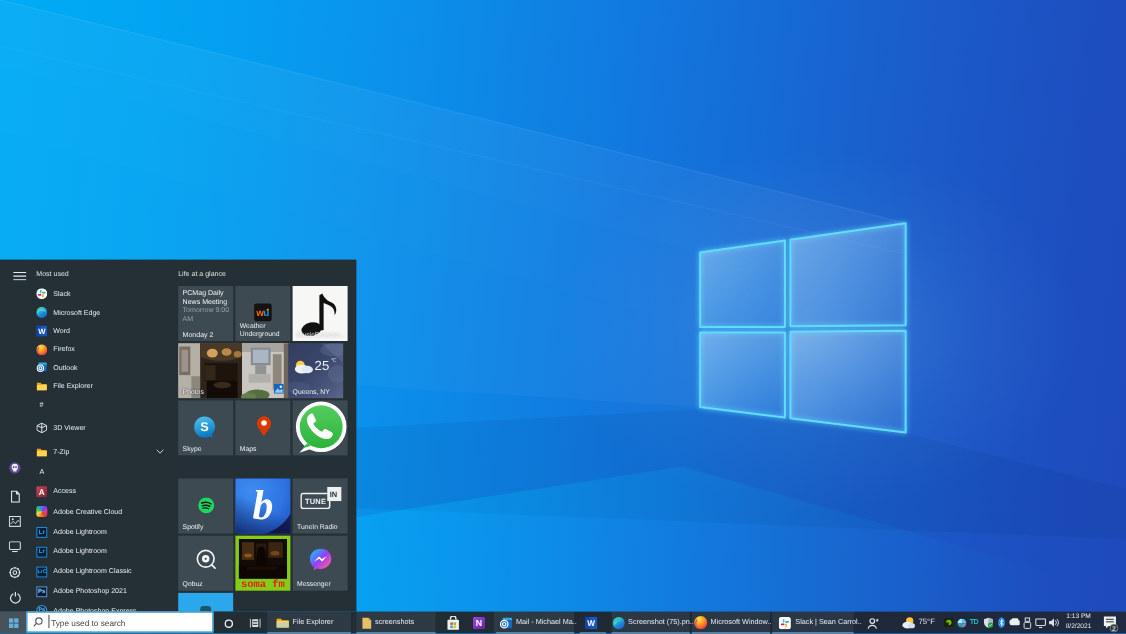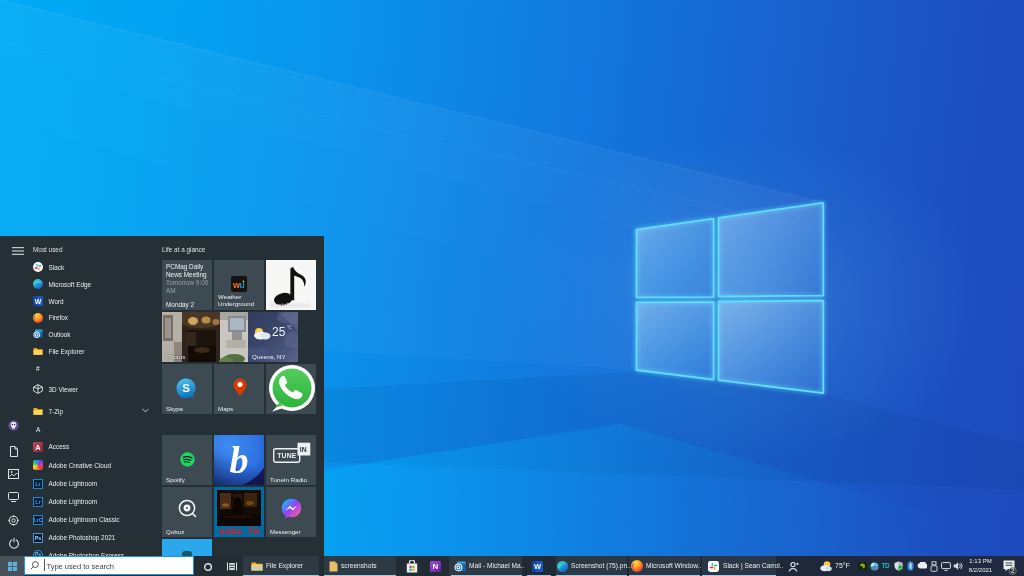--- a/index.html
+++ b/index.html
@@ -244,21 +244,21 @@
     <ellipse cx="64" cy="49" rx="7" ry="4" fill="#647f48"></ellipse>
     <rect x="86" y="10" width="8" height="32" fill="#8d867c"></rect>
   </svg>
   <div class="tlabel" style="text-shadow:0 0 2px #000;">Photos</div>
   <svg class="abs" style="left:87px;top:37px" width="9" height="9" viewBox="0 0 9 9">
     <rect width="9" height="9" rx="1" fill="#1565c0"></rect>
     <path d="M1,7 L3.5,4 L5.5,6 L7,4.5 L8,5.5 V8 H1 Z" fill="#90caf9"></path>
     <circle cx="6.3" cy="2.6" r="1.1" fill="#e3f2fd"></circle>
   </svg>
 </div>
-<div class="tile" style="left:248px;top:312px;background:linear-gradient(135deg,#323d5e 0%,#39456a 45%,#4d587e 80%,#5d678c 100%);text-decoration:underline;">
+<div class="tile" style="left:262px;top:312px;background:linear-gradient(135deg,#323d5e 0%,#39456a 45%,#4d587e 80%,#5d678c 100%);text-decoration:underline;">
   <svg class="abs" style="left:0;top:0" width="50" height="50" viewBox="0 0 50 50">
     <ellipse cx="42" cy="6" rx="13" ry="6" fill="#5d6c94" opacity="0.45"></ellipse>
     <ellipse cx="8" cy="40" rx="12" ry="5" fill="#53618a" opacity="0.4"></ellipse>
     <ellipse cx="45" cy="28" rx="9" ry="8" fill="#66739b" opacity="0.35"></ellipse>
     <path d="M30,0 L50,0 L50,18 Z" fill="#8a93b5" opacity="0.25"></path>
   </svg>
   <svg class="abs" style="left:4px;top:15px" width="19" height="13" viewBox="0 0 19 13">
     <circle cx="7" cy="5" r="4" fill="#ffce3d"></circle>
     <ellipse cx="8.5" cy="8.5" rx="6.5" ry="4" fill="#eef3f8"></ellipse>
     <ellipse cx="13.5" cy="9" rx="5" ry="3.4" fill="#dfe9f2"></ellipse>
@@ -332,21 +332,21 @@
 </div>
 <div class="tile" style="left:162px;top:487px;">
   <svg class="abs" style="left:16px;top:12px" width="19" height="20" viewBox="0 0 19 20">
     <circle cx="9" cy="9" r="7.6" fill="none" stroke="#f2f4f5" stroke-width="1.5"></circle>
     <circle cx="9" cy="9" r="3.4" fill="#f2f4f5"></circle>
     <circle cx="9" cy="9" r="1" fill="#3e4a52"></circle>
     <path d="M14.5,14.5 L17.5,17.5" stroke="#f2f4f5" stroke-width="1.6" stroke-linecap="round"></path>
   </svg>
   <div class="tlabel">Qobuz</div>
 </div>
-<div class="tile" style="left:214px;top:487px;background:#0369a1;font-style:italic;">
+<div class="tile" style="left:214px;top:487px;background:#84cc16;">
   <svg class="abs" style="left:3px;top:3px" width="44" height="44" viewBox="0 0 44 44">
     <rect width="44" height="36" fill="#140b06"></rect>
     <rect x="3" y="3" width="11" height="16" fill="#4e3118" opacity="0.9"></rect>
     <rect x="27" y="3" width="13" height="14" fill="#402812" opacity="0.9"></rect>
     <rect x="16" y="4" width="9" height="13" fill="#2a1a0c"></rect>
     <path d="M17,9 c2,-3 5,-3 7,0 l1.5,15 h-10 z" fill="#0c0502"></path>
     <ellipse cx="8.5" cy="15" rx="3.5" ry="1.8" fill="#a8651f" opacity="0.75"></ellipse>
     <ellipse cx="33" cy="13" rx="4" ry="2" fill="#96581c" opacity="0.65"></ellipse>
     <rect x="0" y="24" width="44" height="12" fill="#0d0603"></rect>
     <rect x="7" y="25" width="28" height="3" fill="#1d0f06" opacity="0.9"></rect>

